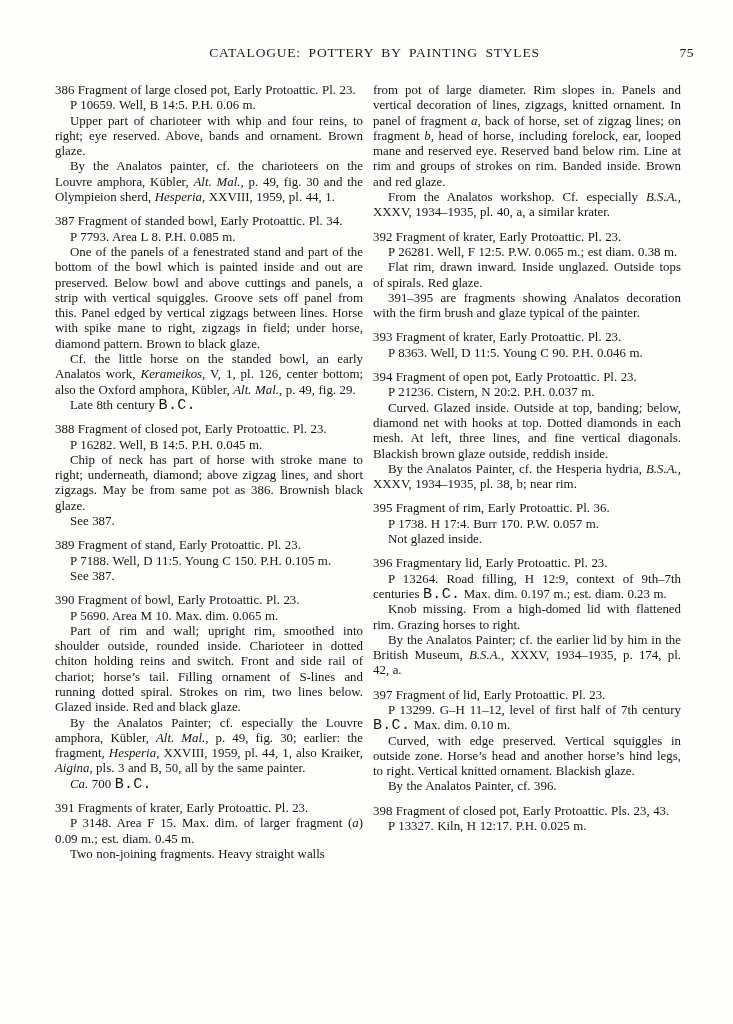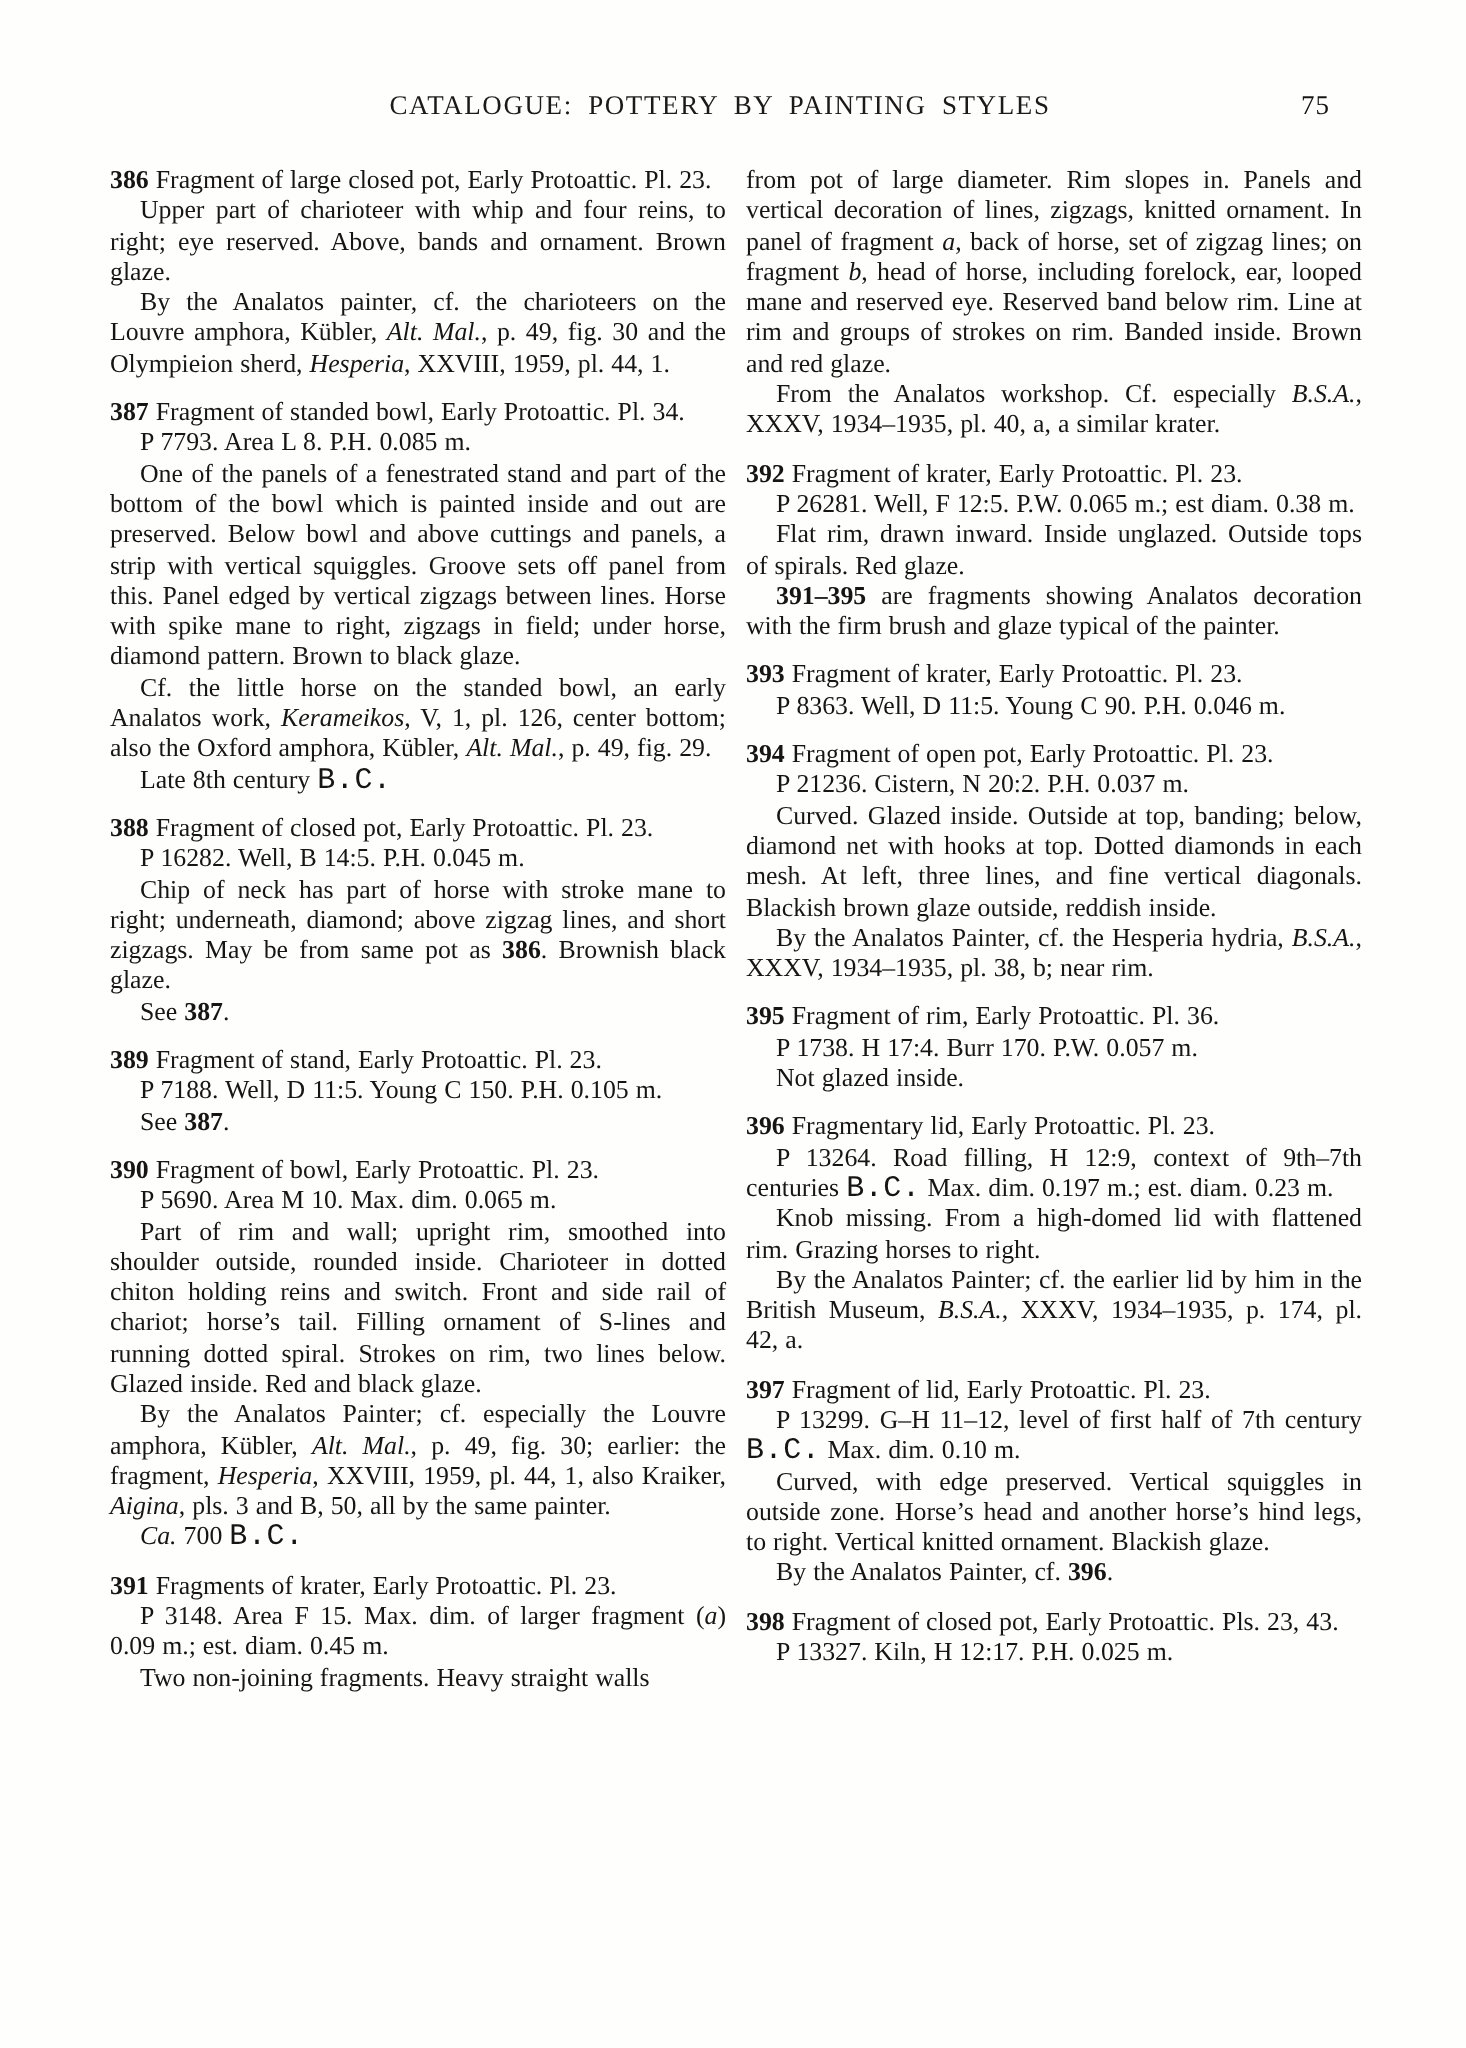--- a/index.html
+++ b/index.html
@@ -11,21 +11,21 @@
     position: relative;
     width: 733px;
     height: 1024px;
     margin: 0 auto;
     background: #fefefd;
     color: #161514;
     font-family: "Liberation Serif", "DejaVu Serif", serif;
     font-size: 12.9px;
     line-height: 15.3px;
     box-sizing: border-box;
-    padding: 45px 68px 0 55px;
+    padding: 45px 39px 0 55px;
     overflow: hidden;
   }
   .page-header {
     position: relative;
     height: 22px;
     margin-bottom: 16px;
   }
   .running-title {
     margin: 0;
     text-align: center;
@@ -52,35 +52,36 @@
   }
   .para {
     margin: 0;
     text-align: justify;
     word-spacing: 0.3px;
   }
   .para.entry { margin-top: 9px; }
   .column > .para:first-child { margin-top: 0; }
   .para.body { text-indent: 15px; }
   .para.cont { text-indent: 0; }
-  .b { font-weight: bold; }
+  .b { font-weight: normal; }
   .i { font-style: italic; }
   .sc { font-size: 15px; letter-spacing: 0.3px; font-family: Liberation Mono, monospace; }
 </style>
 </head>
 <body>
 
 <div class="page">
   <header class="page-header">
     <h1 class="running-title">CATALOGUE: POTTERY BY PAINTING STYLES</h1>
     <div class="page-number">75</div>
   </header>
   <main class="columns">
     <section class="column">
         <p class="para entry"><span class="b">386</span><span> Fragment of large closed pot, Early Protoattic. Pl. 23.</span></p>
+        <p class="para body"><span>P 10659. Well, B 14:5. P.H. 0.06 m.</span></p>
         <p class="para body"><span>Upper part of charioteer with whip and four reins, to right; eye reserved. Above, bands and ornament. Brown glaze.</span></p>
         <p class="para body"><span>By the Analatos painter, cf. the charioteers on the Louvre amphora, Kübler, </span><span class="i">Alt. Mal.</span><span>, p. 49, fig. 30 and the Olympieion sherd, </span><span class="i">Hesperia</span><span>, XXVIII, 1959, pl. 44, 1.</span></p>
         <p class="para entry"><span class="b">387</span><span> Fragment of standed bowl, Early Protoattic. Pl. 34.</span></p>
         <p class="para body"><span>P 7793. Area L 8. P.H. 0.085 m.</span></p>
         <p class="para body"><span>One of the panels of a fenestrated stand and part of the bottom of the bowl which is painted inside and out are preserved. Below bowl and above cuttings and panels, a strip with vertical squiggles. Groove sets off panel from this. Panel edged by vertical zigzags between lines. Horse with spike mane to right, zigzags in field; under horse, diamond pattern. Brown to black glaze.</span></p>
         <p class="para body"><span>Cf. the little horse on the standed bowl, an early Analatos work, </span><span class="i">Kerameikos</span><span>, V, 1, pl. 126, center bottom; also the Oxford amphora, Kübler, </span><span class="i">Alt. Mal.</span><span>, p. 49, fig. 29.</span></p>
         <p class="para body"><span>Late 8th century </span><span class="sc">B.C.</span></p>
         <p class="para entry"><span class="b">388</span><span> Fragment of closed pot, Early Protoattic. Pl. 23.</span></p>
         <p class="para body"><span>P 16282. Well, B 14:5. P.H. 0.045 m.</span></p>
         <p class="para body"><span>Chip of neck has part of horse with stroke mane to right; underneath, diamond; above zigzag lines, and short zigzags. May be from same pot as </span><span class="b">386</span><span>. Brownish black glaze.</span></p>

